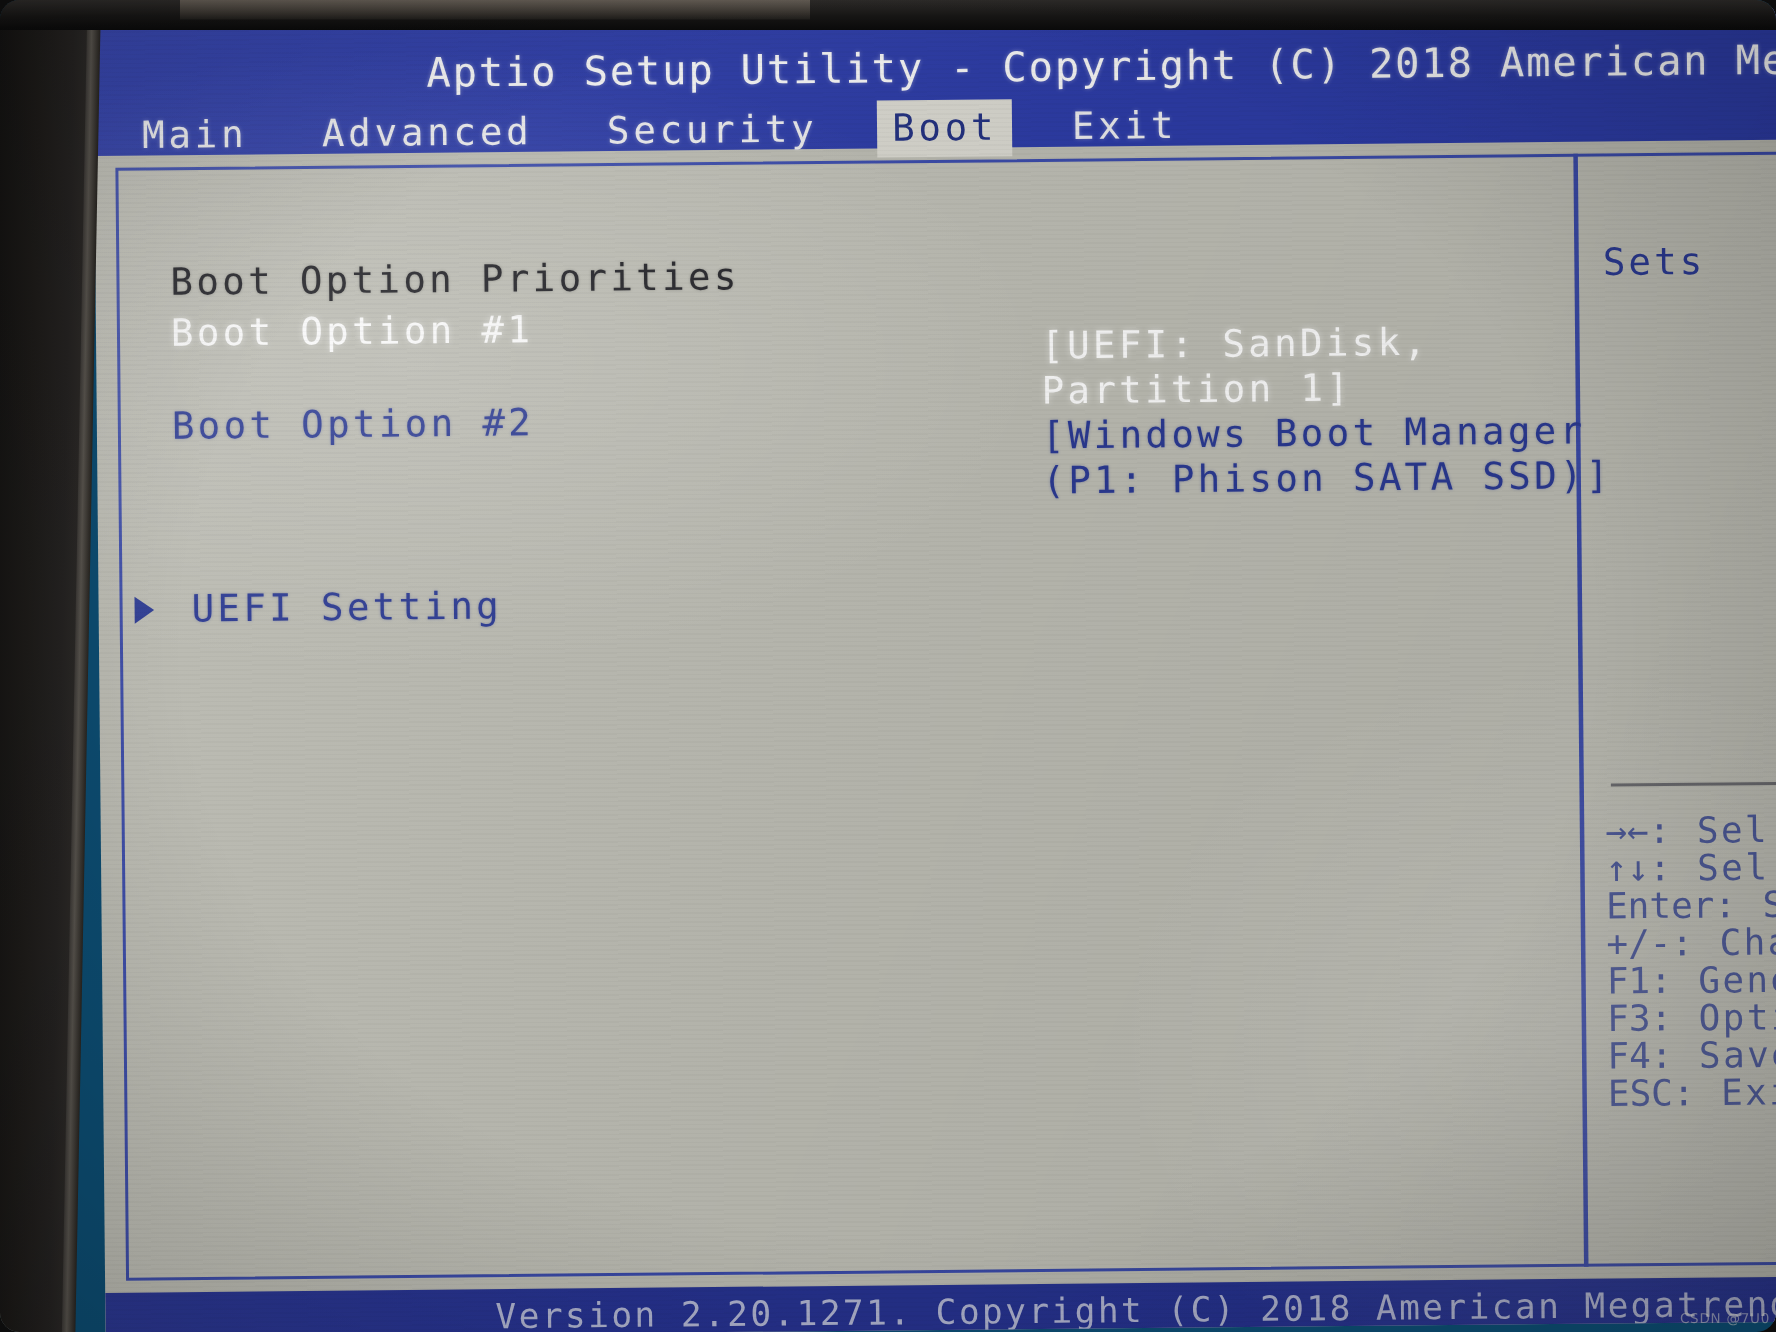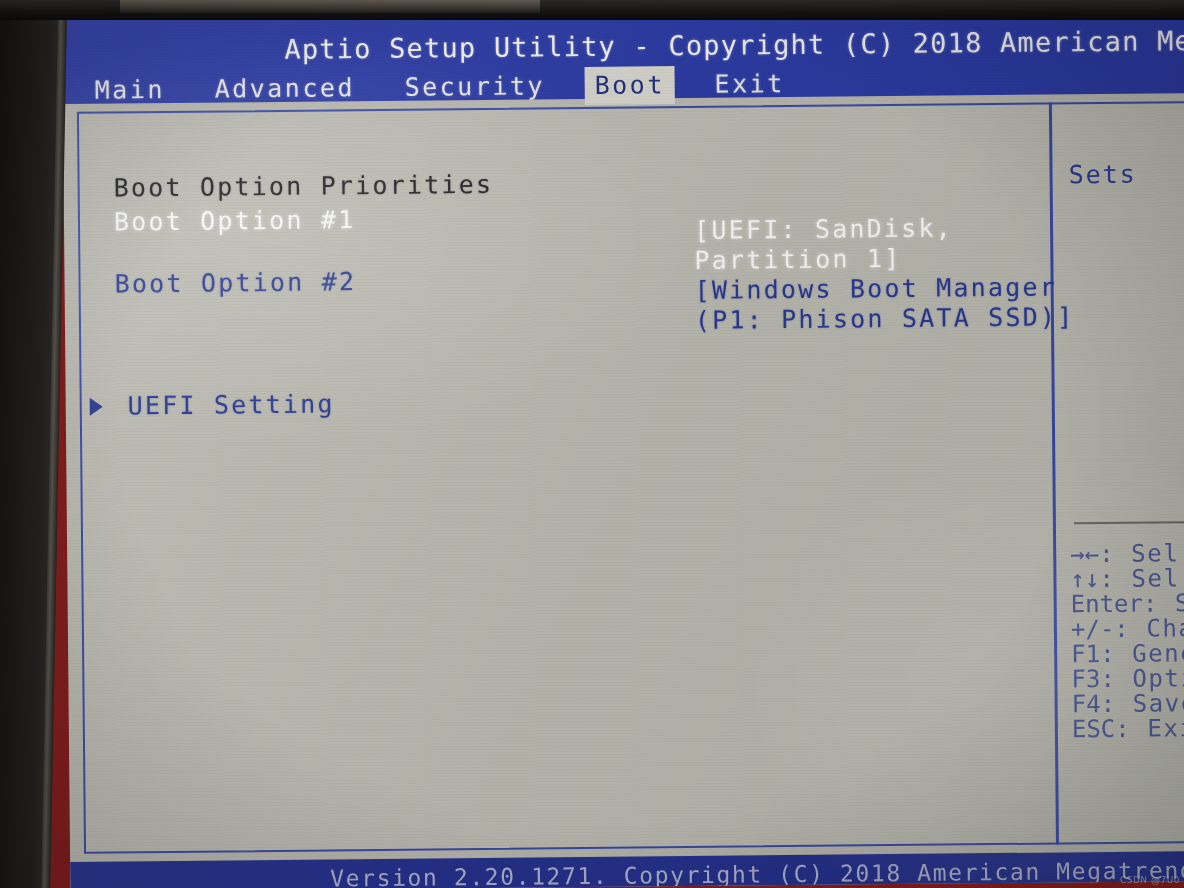--- a/index.html
+++ b/index.html
@@ -12,22 +12,23 @@
     height: 888px;
     overflow: hidden;
     font-family: "DejaVu Sans Mono", monospace;
   }
 
   
   #photo {
     position: relative;
     width: 1184px;
     height: 888px;
-    background: #7f1d1d;
+    background: #0c4a6e;
     overflow: hidden;
+    border-radius: 13px;
   }
   .bezel-top {
     position: absolute;
     left: 0; top: 0;
     width: 1184px; height: 20px;
     background: linear-gradient(180deg, #2c2a28 0%, #161514 55%, #0a0a0a 100%);
     z-index: 40;
   }
   .bezel-top-sheen {
     position: absolute;

